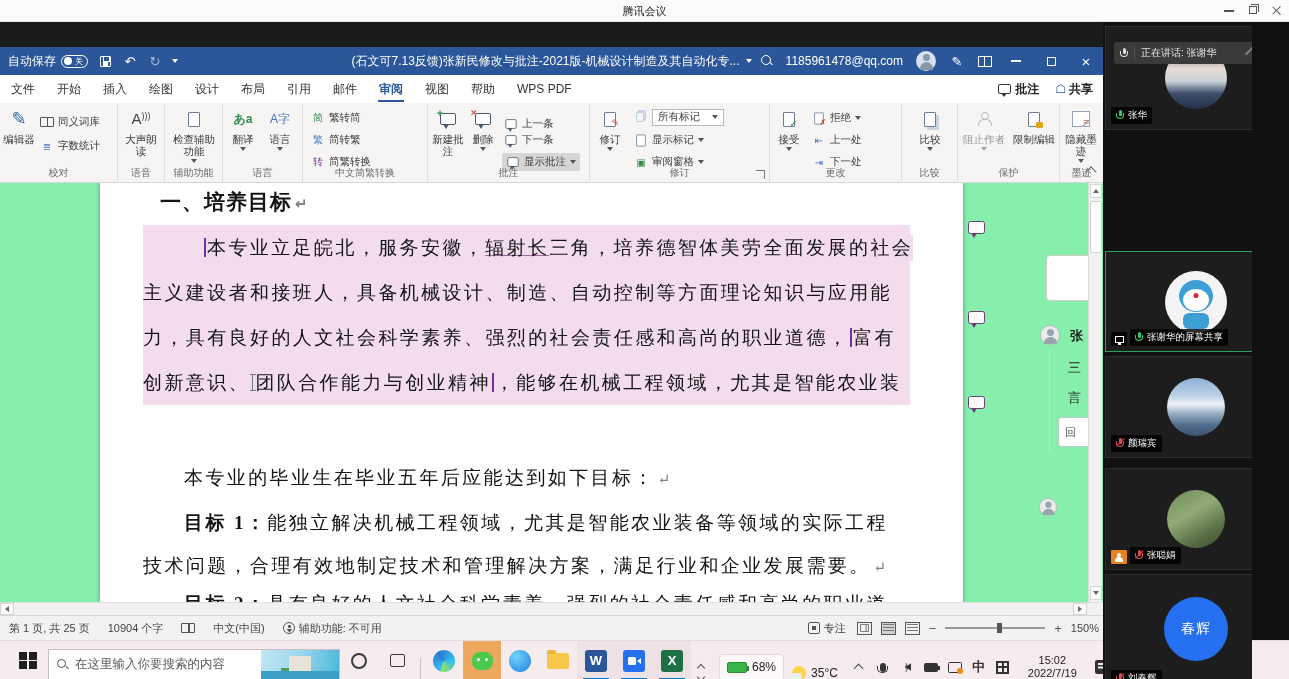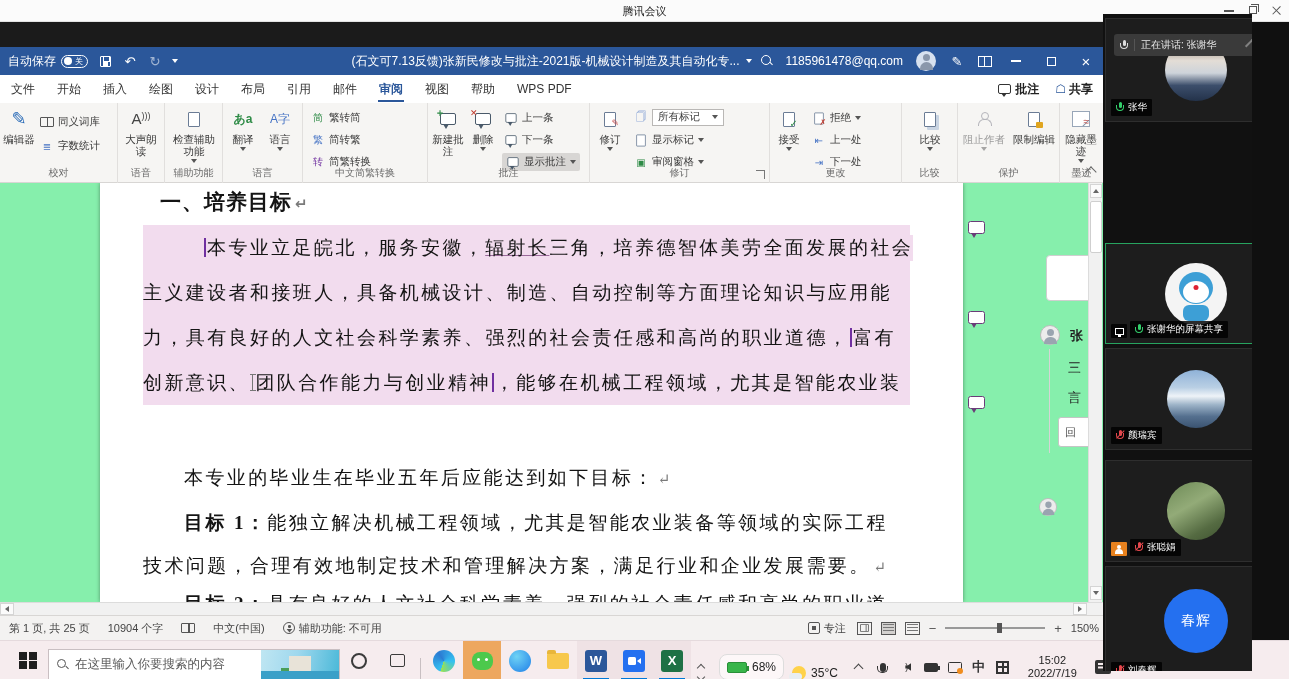--- a/index.html
+++ b/index.html
@@ -166,21 +166,21 @@
 .word-ic{background:#2b579a}
 .meet-ic{background:#2470f0;position:relative}
 .meet-ic::before{content:"";position:absolute;left:5px;top:7px;width:8px;height:8px;background:#fff;border-radius:1.5px}
 .meet-ic::after{content:"";position:absolute;right:4px;top:8px;border-top:3px solid transparent;border-bottom:3px solid transparent;border-right:4px solid #fff}
 .excel-ic{background:#1e7145}
 .tb-active::after{content:"";position:absolute;left:6px;right:6px;bottom:0;height:2.5px;background:#0078d7}
 .tb-active{background:#efe2e5}
 .updn{display:flex;flex-direction:column;gap:3px;align-items:center;width:20px;cursor:pointer}
 .chev-u{width:6px;height:6px;border-top:1.6px solid #555;border-left:1.6px solid #555;transform:rotate(45deg)}
 .chev-d{width:6px;height:6px;border-bottom:1.6px solid #555;border-left:1.6px solid #555;transform:rotate(-45deg)}
-.batt-widget{display:flex;align-items:center;gap:5px;background:#fdf7f8;border:1px solid #ddd;border-radius:8px;height:26px;padding:0 7px;cursor:pointer}
+.batt-widget{display:flex;align-items:center;gap:5px;background:#fdf7f8;border:1px solid #ddd;border-radius:3px;height:26px;padding:0 7px;cursor:pointer}
 .batt-g{width:20px;height:11px;background:#39b54a;border:1px solid #2a8f38;border-radius:2px;position:relative}
 .batt-g::after{content:"";position:absolute;right:-3px;top:3px;width:2px;height:5px;background:#2a8f38}
 .weather{display:flex;align-items:center;gap:5px;padding:0 8px;cursor:pointer}
 .sun-ic{width:14px;height:14px;border-radius:50%;background:radial-gradient(circle at 60% 35%,#ffd24a 55%,#f5a623);position:relative}
 .sun-ic::after{content:"";position:absolute;left:-3px;bottom:0;width:13px;height:7px;border-radius:4px;background:#e8eef2}
 .tray{display:flex;align-items:center;gap:10px;padding:0 6px}
 .tray .t{width:14px;height:14px;display:flex;align-items:center;justify-content:center;cursor:pointer;color:#333}
 .chev-u2{width:7px;height:7px;border-top:1.7px solid #444;border-left:1.7px solid #444;transform:rotate(45deg);margin-top:3px}
 .mic-t{width:6px;height:9px;border-radius:3px;background:#333;position:relative}
 .mic-t::after{content:"";position:absolute;left:-2.5px;top:3px;width:9px;height:6px;border:1.4px solid #333;border-top:none;border-radius:0 0 5px 5px}
@@ -190,21 +190,21 @@
 .batt-t::after{content:"";position:absolute;right:-3.5px;top:2px;width:2px;height:4px;background:#333}
 .disp-t{width:15px;height:11px;border:1.4px solid #333;border-radius:1.5px;position:relative}
 .disp-t::after{content:"";position:absolute;right:-2px;bottom:-2px;width:6px;height:6px;border-radius:50%;background:#f08c1e}
 .ime-grid{width:13px;height:13px;border:1.3px solid #333;display:grid;grid-template-columns:1fr 1fr;grid-template-rows:1fr 1fr}
 .ime-grid i{border:0.6px solid #333}
 .clock{display:flex;flex-direction:column;align-items:center;justify-content:center;line-height:13px;font-size:11px;padding:0 8px;cursor:pointer}
 .notif{width:16px;height:14px;background:#333;border-radius:2px;position:relative;cursor:pointer}
 .notif::before{content:"";position:absolute;left:3px;top:3px;right:3px;height:1.6px;background:#f6ecee;box-shadow:0 3.5px 0 #f6ecee}
 
 
-.meet-panel{position:absolute;left:1103px;top:14px;width:149px;height:657px;background:#111;overflow:hidden}
+.meet-panel{position:absolute;left:1103px;top:22px;width:149px;height:657px;background:#111;overflow:hidden}
 .speak-banner{position:absolute;left:11px;top:20px;width:160px;height:22px;background:#3a3a3a;border-radius:3px;display:flex;align-items:center;gap:6px;padding:0 6px;z-index:5}
 .speak-banner .txt{color:#e8e8e8;font-size:10px;white-space:nowrap}
 .mic{position:relative;width:8px;height:11px;flex:0 0 auto}
 .mic::before{content:"";position:absolute;top:0;left:2.5px;width:3px;height:6px;border-radius:2px;background:currentColor}
 .mic::after{content:"";position:absolute;top:3px;left:0;width:6px;height:5px;border:1.2px solid currentColor;border-top:none;border-radius:0 0 5px 5px}
 .mic.white{color:#ddd}.mic.green{color:#33cf6b}.mic.red{color:#e5484d}
 .mic.red i{position:absolute;left:-1px;top:4px;width:11px;height:1.4px;background:#e5484d;transform:rotate(-45deg)}
 .banner-logo{margin-left:auto;position:relative;width:22px;height:12px;opacity:.55}
 .banner-logo::before,.banner-logo::after{content:"";position:absolute;top:2px;width:8px;height:8px;border-top:2.5px solid #bbb;border-right:2.5px solid #bbb;transform:rotate(-45deg)}
 .banner-logo::before{left:1px}.banner-logo::after{left:9px;border-color:#888}
@@ -378,21 +378,21 @@
           </span>
           <span>新建批注</span>
         </div>
       <div class="rbig" style="left:40px;width:30px">
           <span class="bi">
             <span class="cmt-ic del"></span>
           </span>
           <span>删除</span>
           <span class="dd dark" style="margin-top:2px"></span>
         </div>
-      <div class="rrow" style="left:76px;top:6px">
+      <div class="rrow" style="left:76px;top:12px">
           <span class="si">
             <span class="cmt-ic" style="transform:scale(.8)"></span>
           </span>
           <span>上一条</span>
         </div>
       <div class="rrow" style="left:76px;top:28px">
           <span class="si">
             <span class="cmt-ic" style="transform:scale(.8)"></span>
           </span>
           <span>下一条</span>

